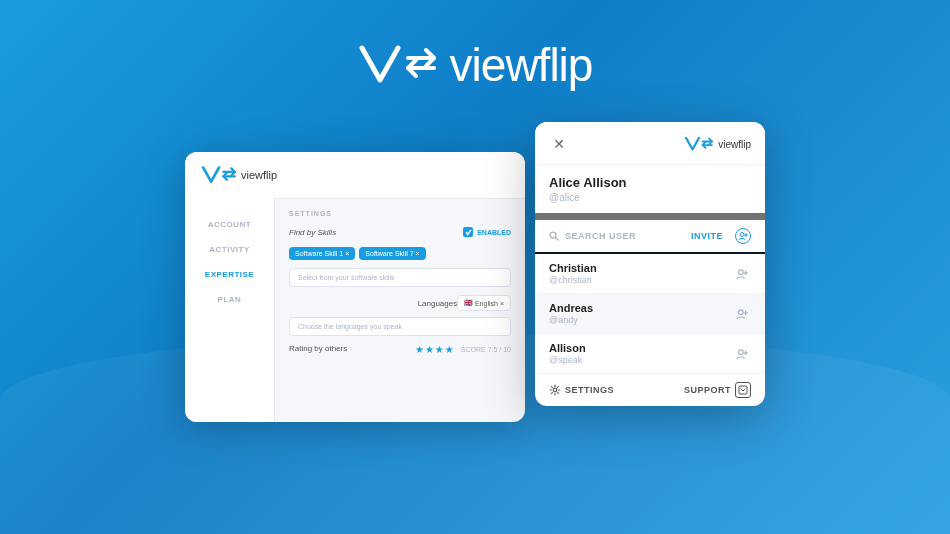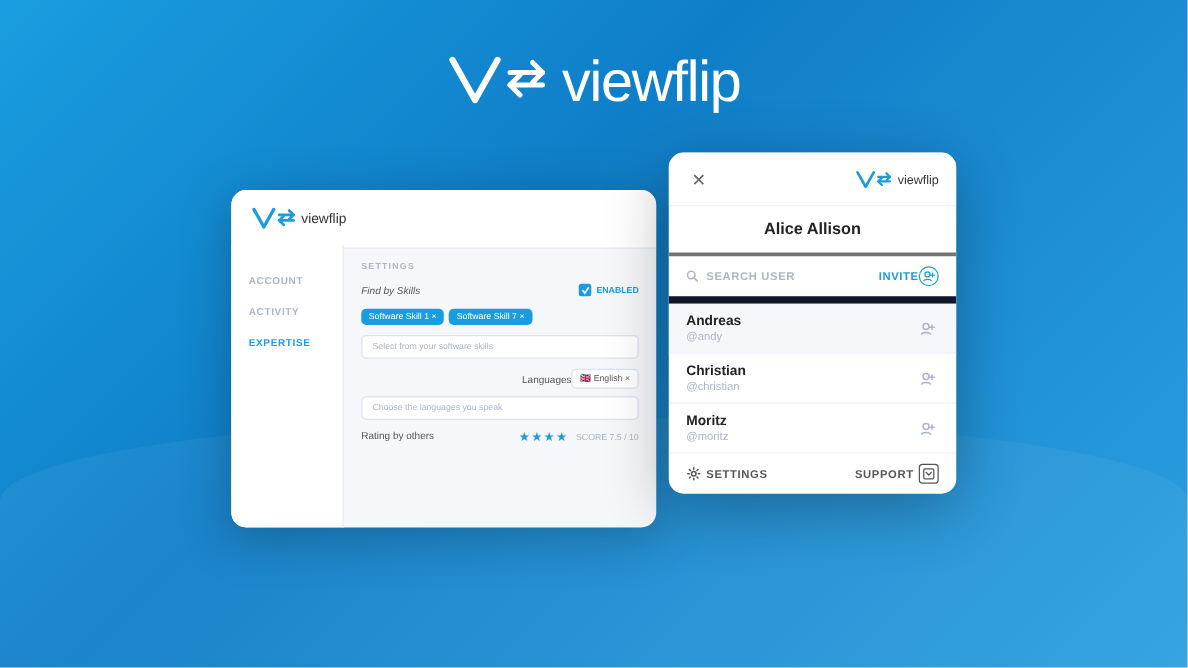--- a/index.html
+++ b/index.html
@@ -93,20 +93,21 @@
 
     .settings-sidebar {
       position: absolute;
       left: 0;
       top: 44px;
       bottom: 0;
       width: 90px;
       background: white;
       border-right: 1px solid #e8eaf0;
       padding: 16px 0;
+      text-align: center;
     }
 
     .sidebar-nav-item {
       padding: 8px 14px;
       font-size: 8px;
       font-weight: 600;
       color: #adb5c7;
       letter-spacing: 0.5px;
       cursor: pointer;
     }
@@ -278,39 +279,38 @@
       display: flex;
       align-items: center;
       justify-content: center;
       cursor: pointer;
       color: #666;
       font-size: 14px;
     }
 
     .user-info-section {
       padding: 10px 14px;
-      border-bottom: 3px solid #737373;
-      text-align: center;
+      border-bottom: 7px solid #737373;
     }
 
     .user-name {
       font-size: 13px;
       font-weight: 600;
       color: #222;
       margin-bottom: 2px;
     }
 
     .user-handle {
       font-size: 10px;
       color: #adb5c7;
     }
 
     .search-bar {
       padding: 8px 14px;
-      border-bottom: 6px solid #0f172a;
+      border-bottom: 2px solid #0f172a;
       display: flex;
       align-items: center;
       justify-content: space-between;
     }
 
     .search-left {
       display: flex;
       align-items: center;
       gap: 6px;
     }
@@ -319,21 +319,21 @@
       font-size: 9px;
       color: #adb5c7;
       font-weight: 600;
       letter-spacing: 0.5px;
       text-transform: uppercase;
     }
 
     .invite-section {
       display: flex;
       align-items: center;
-      gap: 0;
+      gap: 12px;
     }
 
     .invite-label {
       font-size: 9px;
       font-weight: 700;
       color: #1a9de0;
       letter-spacing: 0.5px;
       text-transform: uppercase;
     }
 
@@ -482,20 +482,21 @@
             <polyline points="58,20 50,28 58,36" stroke="#1a9de0" stroke-width="5" fill="none" stroke-linecap="round" stroke-linejoin="round"></polyline>
           </svg>
           <span style="font-size:11px;color:#333;font-weight:300;">viewflip</span>
         </div>
       </div>
 
       <div class="settings-sidebar">
         <div class="sidebar-nav-item">ACCOUNT</div>
         <div class="sidebar-nav-item">ACTIVITY</div>
         <div class="sidebar-nav-item active">EXPERTISE</div>
+        <div class="sidebar-nav-item">PLAN</div>
       </div>
 
       <div class="settings-body">
         <div class="settings-section-label">SETTINGS</div>
 
         <div class="find-by-skills-row">
           <span class="find-by-skills-label">Find by Skills</span>
           <div class="enabled-badge">
             <div class="checkbox-blue">
               <svg width="7" height="7" viewBox="0 0 10 10">
@@ -550,20 +551,21 @@
             <polyline points="68,10 76,18 68,26" stroke="#1a9de0" stroke-width="5" fill="none" stroke-linecap="round" stroke-linejoin="round"></polyline>
             <line x1="50" y1="28" x2="76" y2="28" stroke="#1a9de0" stroke-width="5" stroke-linecap="round"></line>
             <polyline points="58,20 50,28 58,36" stroke="#1a9de0" stroke-width="5" fill="none" stroke-linecap="round" stroke-linejoin="round"></polyline>
           </svg>
           <span style="font-size:10px;color:#333;font-weight:300;">viewflip</span>
         </div>
       </div>
 
       <div class="user-info-section">
         <div class="user-name">Alice Allison</div>
+        <div class="user-handle">@alice</div>
       </div>
 
       <div class="search-bar">
         <div class="search-left">
           <svg width="10" height="10" viewBox="0 0 20 20">
             <circle cx="8" cy="8" r="6" stroke="#adb5c7" stroke-width="2.5" fill="none"></circle>
             <line x1="13" y1="13" x2="18" y2="18" stroke="#adb5c7" stroke-width="2.5" stroke-linecap="round"></line>
           </svg>
           <span class="search-placeholder">SEARCH USER</span>
         </div>
@@ -574,54 +576,54 @@
               <circle cx="8" cy="7" r="4" stroke="#1a9de0" stroke-width="2" fill="none"></circle>
               <path d="M2 18 C2 14 14 14 14 18" stroke="#1a9de0" stroke-width="2" fill="none"></path>
               <line x1="16" y1="5" x2="16" y2="11" stroke="#1a9de0" stroke-width="2" stroke-linecap="round"></line>
               <line x1="13" y1="8" x2="19" y2="8" stroke="#1a9de0" stroke-width="2" stroke-linecap="round"></line>
             </svg>
           </div>
         </div>
       </div>
 
       <div class="user-list">
-        <div class="user-list-item highlighted">
+        <div class="user-list-item">
           <div class="user-item-info">
-            <div class="item-name">Andreas</div>
-            <div class="item-handle">@andy</div>
+            <div class="item-name">Christian</div>
+            <div class="item-handle">@christian</div>
           </div>
           <div class="user-item-action">
             <svg width="12" height="12" viewBox="0 0 20 20">
               <circle cx="8" cy="7" r="4" stroke="#adb5c7" stroke-width="2" fill="none"></circle>
               <path d="M2 18 C2 14 14 14 14 18" stroke="#adb5c7" stroke-width="2" fill="none"></path>
               <line x1="16" y1="5" x2="16" y2="11" stroke="#adb5c7" stroke-width="2" stroke-linecap="round"></line>
               <line x1="13" y1="8" x2="19" y2="8" stroke="#adb5c7" stroke-width="2" stroke-linecap="round"></line>
             </svg>
           </div>
         </div>
 
-        <div class="user-list-item">
+        <div class="user-list-item highlighted">
           <div class="user-item-info">
-            <div class="item-name">Christian</div>
-            <div class="item-handle">@christian</div>
+            <div class="item-name">Andreas</div>
+            <div class="item-handle">@andy</div>
           </div>
           <div class="user-item-action">
             <svg width="12" height="12" viewBox="0 0 20 20">
               <circle cx="8" cy="7" r="4" stroke="#adb5c7" stroke-width="2" fill="none"></circle>
               <path d="M2 18 C2 14 14 14 14 18" stroke="#adb5c7" stroke-width="2" fill="none"></path>
               <line x1="16" y1="5" x2="16" y2="11" stroke="#adb5c7" stroke-width="2" stroke-linecap="round"></line>
               <line x1="13" y1="8" x2="19" y2="8" stroke="#adb5c7" stroke-width="2" stroke-linecap="round"></line>
             </svg>
           </div>
         </div>
 
         <div class="user-list-item">
           <div class="user-item-info">
-            <div class="item-name">Moritz</div>
-            <div class="item-handle">@moritz</div>
+            <div class="item-name">Allison</div>
+            <div class="item-handle">@speak</div>
           </div>
           <div class="user-item-action">
             <svg width="12" height="12" viewBox="0 0 20 20">
               <circle cx="8" cy="7" r="4" stroke="#adb5c7" stroke-width="2" fill="none"></circle>
               <path d="M2 18 C2 14 14 14 14 18" stroke="#adb5c7" stroke-width="2" fill="none"></path>
               <line x1="16" y1="5" x2="16" y2="11" stroke="#adb5c7" stroke-width="2" stroke-linecap="round"></line>
               <line x1="13" y1="8" x2="19" y2="8" stroke="#adb5c7" stroke-width="2" stroke-linecap="round"></line>
             </svg>
           </div>
         </div>

